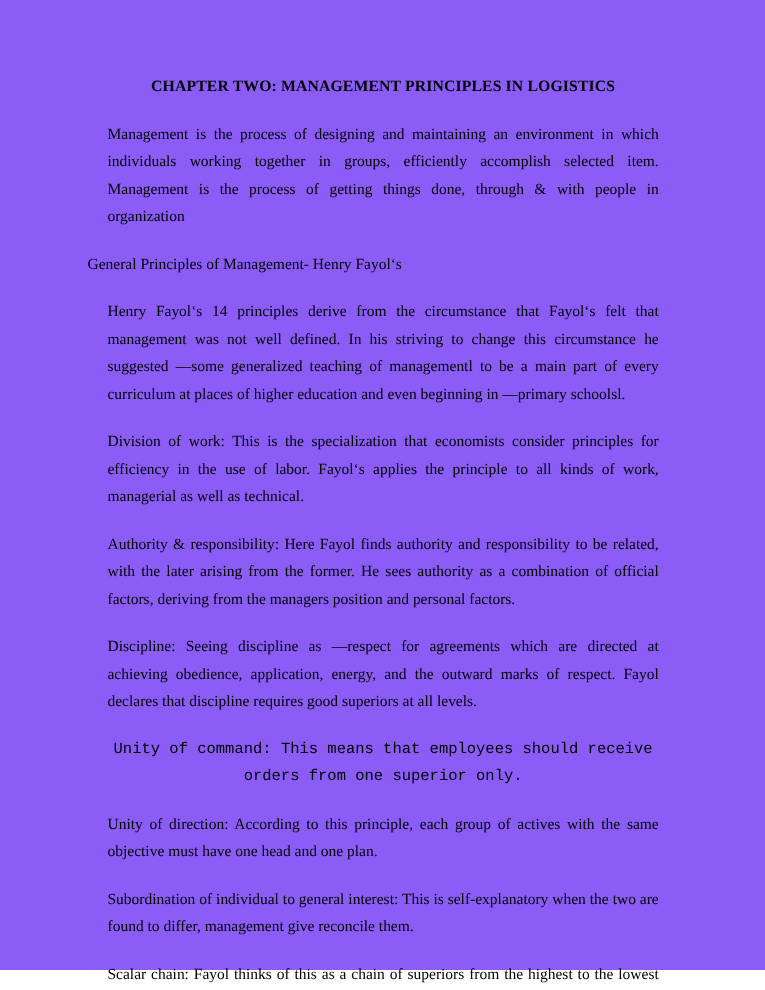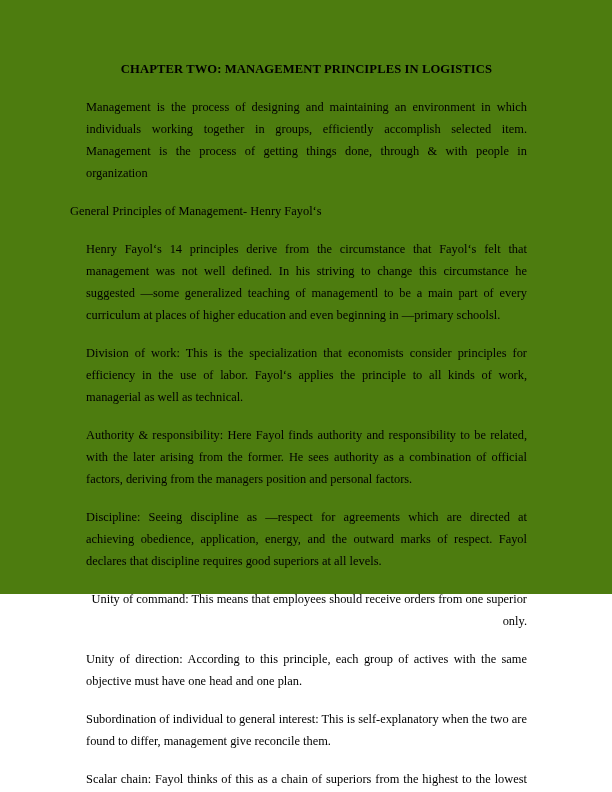--- a/index.html
+++ b/index.html
@@ -13,22 +13,22 @@
     position: relative;
     font-family: "Liberation Serif", "DejaVu Serif", serif;
     color: #000000;
     overflow: hidden;
   }
   .page {
     position: absolute;
     left: 0;
     top: 0;
     width: 612px;
-    height: 594px;
-    background: #4d7c0f;
+    height: 776px;
+    background: #8b5cf6;
   }
   .content {
     position: absolute;
     left: 70px;
     top: 58px;
     width: 473px;
   }
   .doc-title {
     font-size: 12.6px;
     font-weight: bold;
@@ -47,21 +47,22 @@
   }
   .subhead {
     font-size: 12.4px;
     line-height: 22px;
     font-weight: normal;
     text-align: left;
     margin: 0;
   }
   
   .para.single {
-    text-align: right;
+    text-align: center;
+    font-family: Liberation Mono, monospace;
   }
   .footer {
     position: absolute;
     left: 0;
     top: 722px;
     width: 612px;
     text-align: center;
     font-size: 12.2px;
     line-height: 18px;
   }

